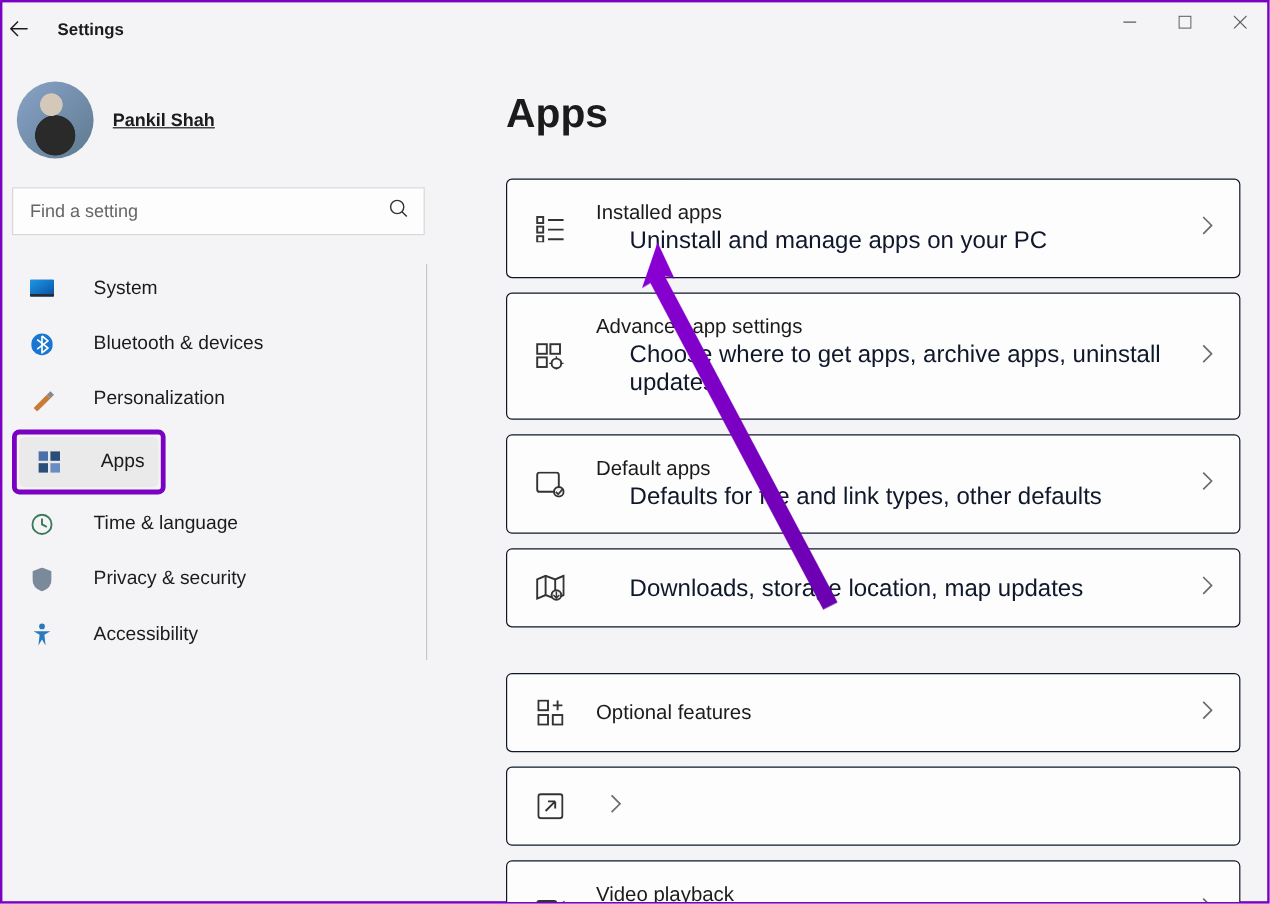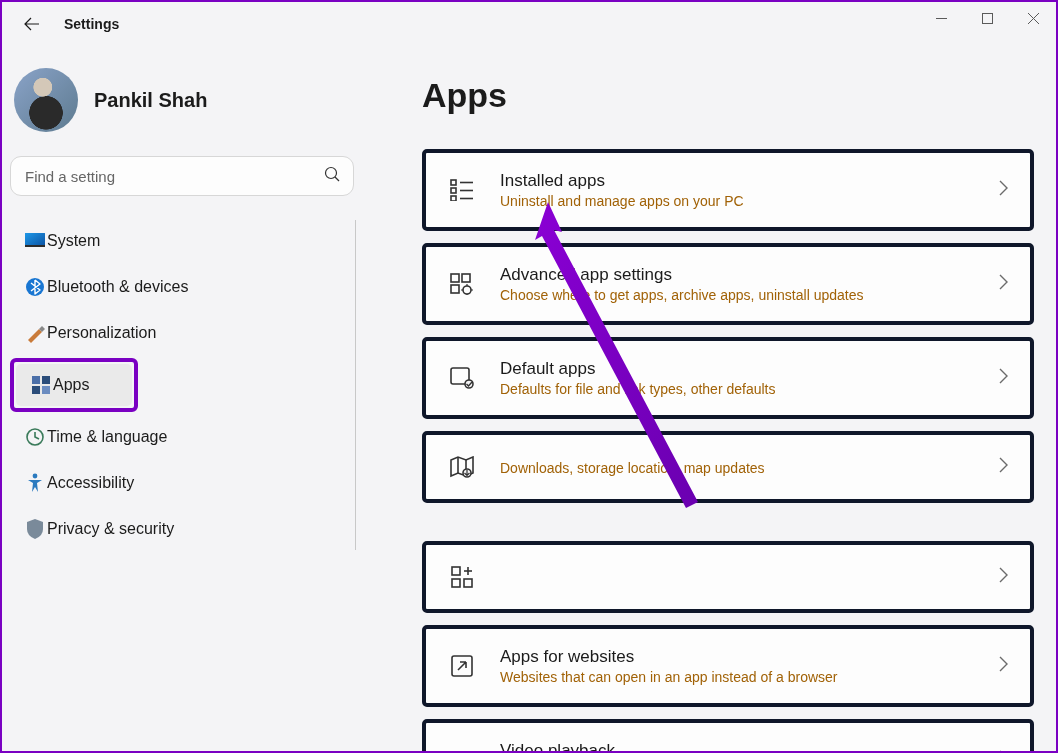--- a/index.html
+++ b/index.html
@@ -1,53 +1,53 @@
 <!DOCTYPE html>
 <html><head>
 <meta charset="utf-8">
 <style>
 * { margin: 0; padding: 0; box-sizing: border-box; font-family: "Segoe UI", -apple-system, sans-serif; }
 body { background: #f4f4f6; color: #1b1b1b; width: 1058px; height: 753px; overflow: hidden; position: relative; border: 2px solid #7a00c2; }
 
-.titlebar { height: 44px; display: flex; align-items: center; padding-left: 20px; }
+.titlebar { height: 44px; display: flex; align-items: center; padding-left: 4px; }
 .back-btn { width: 20px; height: 20px; display: flex; align-items: center; justify-content: center; cursor: pointer; }
 .title-txt { margin-left: 22px; font-size: 14px; font-weight: 600; color: #1b1b1b; }
 .win-controls { position: absolute; top: 0; right: 0; display: flex; }
 .win-btn { width: 46px; height: 32px; display: flex; align-items: center; justify-content: center; cursor: pointer; color: #5a5a5a; }
 
 .layout { display: flex; height: calc(100% - 44px); }
 
 .sidebar { width: 360px; padding: 8px 8px 0 8px; }
 .profile { display: flex; align-items: center; gap: 16px; padding: 14px 4px 24px 4px; }
 .avatar { width: 64px; height: 64px; border-radius: 50%; background: linear-gradient(135deg,#8aa3c8,#5d7a8f); position: relative; overflow: hidden; }
 .avatar::after { content:""; position:absolute; inset:0; background: radial-gradient(circle at 45% 30%, #d4c8b8 0 16%, transparent 17%), radial-gradient(circle at 50% 70%, #2a2a2a 0 30%, transparent 31%); }
-.profile-name { font-size: 20px; font-weight: 700; }
+.profile-name { font-size: 15px; font-weight: 700; text-decoration: underline; }
 
 .search-wrap { position: relative; margin: 0 0 24px 0; }
-.search-input { width: 100%; height: 40px; border: 1px solid #d7d7d7; border-radius: 11px; background: #fdfdfd; padding: 0 44px 0 14px; font-size: 15px; color: #333; outline: none; }
+.search-input { width: 100%; height: 40px; border: 1px solid #d7d7d7; border-radius: 0; background: #fdfdfd; padding: 0 44px 0 14px; font-size: 15px; color: #333; outline: none; }
 .search-input::placeholder { color: #666; }
 .search-icon { position: absolute; right: 14px; top: 50%; transform: translateY(-50%); }
 
 .navlist { list-style: none; position: relative; }
 .navlist::after { content:""; position:absolute; right:-2px; top:0; bottom:0; width:1px; background:#c8c8c8; }
-.nav-item { display: flex; align-items: center; gap: 1px; height: 42px; padding: 0 14px; margin: 4px 0; border-radius: 5px; cursor: pointer; font-size: 16px; }
+.nav-item { display: flex; align-items: center; gap: 32px; height: 42px; padding: 0 14px; margin: 4px 0; border-radius: 5px; cursor: pointer; font-size: 16px; }
 .nav-item.selected { background: #eaeaea; }
 .nav-icon { width: 22px; height: 22px; display: flex; align-items: center; justify-content: center; flex-shrink: 0; }
 .highlight-box { border: 4px solid #7a00c2; border-radius: 6px; padding: 2px; margin: 2px 0; width: 128px; }
 .highlight-box .nav-item { margin: 0; }
 
 .main { flex: 1; padding: 30px 22px 0 60px; overflow-y: auto; }
 .main-heading { font-size: 34px; font-weight: 700; margin-bottom: 34px; }
 .cards { display: flex; flex-direction: column; gap: 12px; }
 .spacer-gap { height: 14px; }
-.card { background: #fdfdfd; border: 4px solid #0f172a; border-radius: 5px; display: flex; align-items: center; padding: 18px 22px; cursor: pointer; position: relative; }
+.card { background: #fdfdfd; border: 1px solid #0f172a; border-radius: 5px; display: flex; align-items: center; padding: 18px 22px; cursor: pointer; position: relative; }
 .card-icon { width: 28px; height: 28px; display: flex; align-items: center; justify-content: center; margin-right: 24px; flex-shrink: 0; }
 .card-text { flex: 1; }
 .card-title { font-size: 17px; font-weight: 400; color: #1b1b1b; }
-.card-sub { font-size: 14px; color: #a16207; margin-top: 2px; }
+.card-sub { font-size: 20px; color: #0f172a; margin-top: 2px; margin-left: 28px; }
 .chevron { margin-left: 12px; color: #6b6b6b; }
 
 .arrow-annotation { position: absolute; left: 528px; top: 196px; pointer-events: none; z-index: 50; }
 </style>
 </head>
 <body>
 
 <div class="titlebar">
   <div class="back-btn">
     <svg width="16" height="16" viewBox="0 0 16 16" fill="none" stroke="#1b1b1b" stroke-width="1.2">
@@ -149,34 +149,34 @@
         <span class="nav-icon">
             <svg width="18" height="18" viewBox="0 0 18 18" fill="none" stroke="#3a7a5a" stroke-width="1.6">
               <circle cx="9" cy="9" r="8"></circle>
               <path d="M9 4 V9 L13 11"></path>
             </svg>
           </span>
         <span>Time &amp; language</span>
       </li>
       <li class="nav-item">
         <span class="nav-icon">
+            <svg width="16" height="20" viewBox="0 0 16 20" fill="#7a8a9a">
+              <path d="M8 0 L16 3 V10 Q16 17 8 20 Q0 17 0 10 V3 Z"></path>
+            </svg>
+          </span>
+        <span>Privacy &amp; security</span>
+      </li>
+      <li class="nav-item">
+        <span class="nav-icon">
             <svg width="18" height="20" viewBox="0 0 18 20" fill="#2a7abf">
               <circle cx="9" cy="3" r="2.4"></circle>
               <path d="M2 7 L16 7 L11 10 L12 19 L9 14 L6 19 L7 10 Z"></path>
             </svg>
           </span>
         <span>Accessibility</span>
-      </li>
-      <li class="nav-item">
-        <span class="nav-icon">
-            <svg width="16" height="20" viewBox="0 0 16 20" fill="#7a8a9a">
-              <path d="M8 0 L16 3 V10 Q16 17 8 20 Q0 17 0 10 V3 Z"></path>
-            </svg>
-          </span>
-        <span>Privacy &amp; security</span>
       </li>
     </ul>
   </aside>
 
   <main class="main">
     <h1 class="main-heading">Apps</h1>
 
     <div class="cards">
 
       <div class="card">
@@ -258,37 +258,34 @@
         <span class="card-icon">
             <svg width="22" height="22" viewBox="0 0 22 22" fill="none" stroke="#333" stroke-width="1.6">
               <rect x="1" y="1" width="8" height="8"></rect>
               <rect x="1" y="13" width="8" height="8"></rect>
               <rect x="13" y="13" width="8" height="8"></rect>
               <line x1="17" y1="1" x2="17" y2="9"></line>
               <line x1="13" y1="5" x2="21" y2="5"></line>
             </svg>
           </span>
         <div class="card-text">
+            <div class="card-title">Optional features</div>
           </div>
         <span class="chevron"><svg width="9" height="16" viewBox="0 0 9 16" fill="none" stroke="#6b6b6b" stroke-width="1.4">
               <path d="M1 1 L8 8 L1 15"></path>
             </svg></span>
       </div>
 
       <div class="card">
         <span class="card-icon">
             <svg width="22" height="22" viewBox="0 0 22 22" fill="none" stroke="#333" stroke-width="1.6">
               <rect x="1" y="1" width="20" height="20" rx="2"></rect>
               <path d="M7 15 L15 7 M15 7 H9 M15 7 V13"></path>
             </svg>
           </span>
-        <div class="card-text">
-            <div class="card-title">Apps for websites</div>
-            <div class="card-sub">Websites that can open in an app instead of a browser</div>
-          </div>
         <span class="chevron"><svg width="9" height="16" viewBox="0 0 9 16" fill="none" stroke="#6b6b6b" stroke-width="1.4">
               <path d="M1 1 L8 8 L1 15"></path>
             </svg></span>
       </div>
 
       <div class="card">
         <span class="card-icon">
             <svg width="24" height="18" viewBox="0 0 24 18" fill="none" stroke="#333" stroke-width="1.6">
               <rect x="1" y="1" width="16" height="16" rx="2"></rect>
               <path d="M17 6 L23 2 V16 L17 12"></path>

